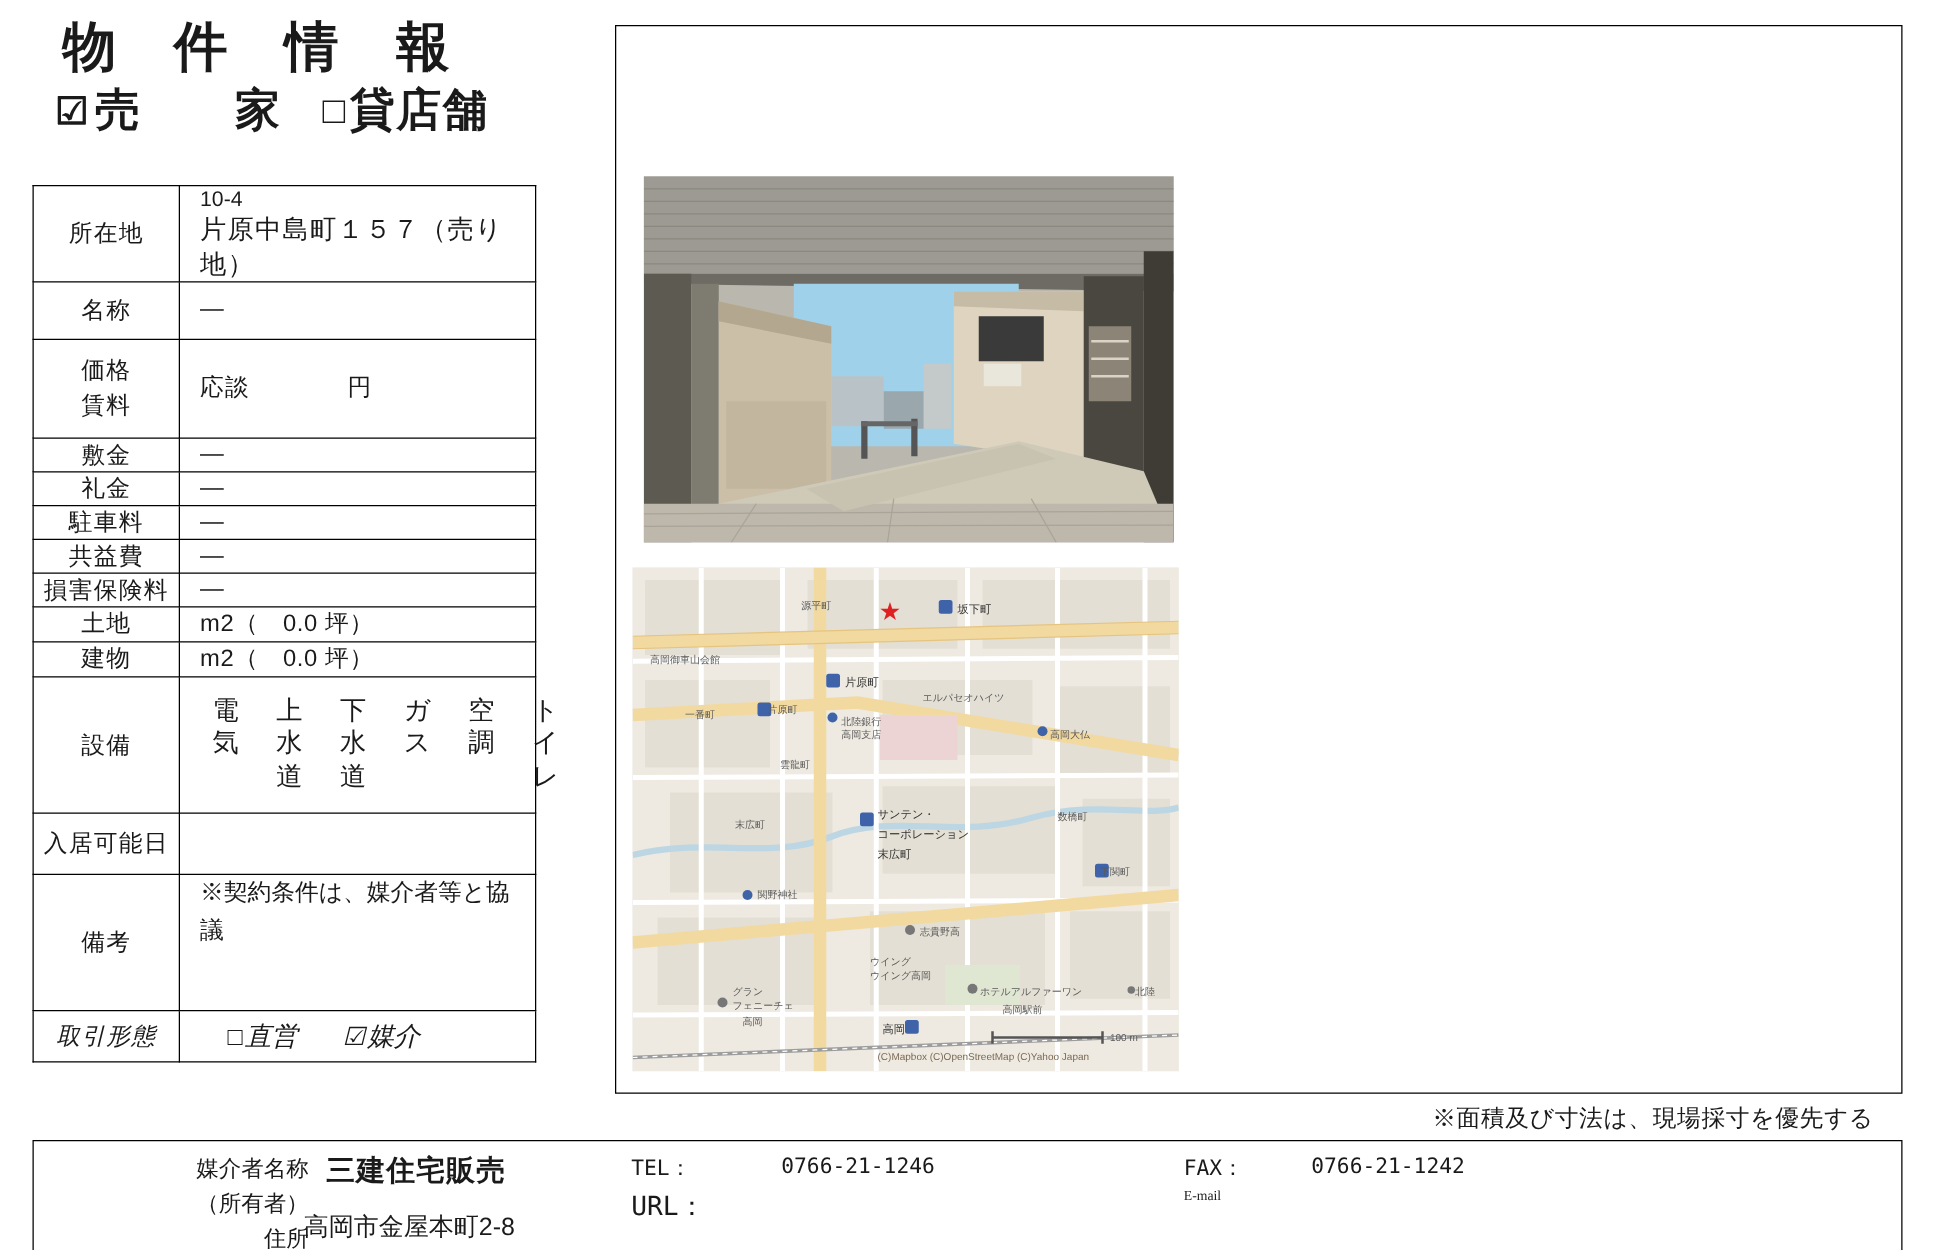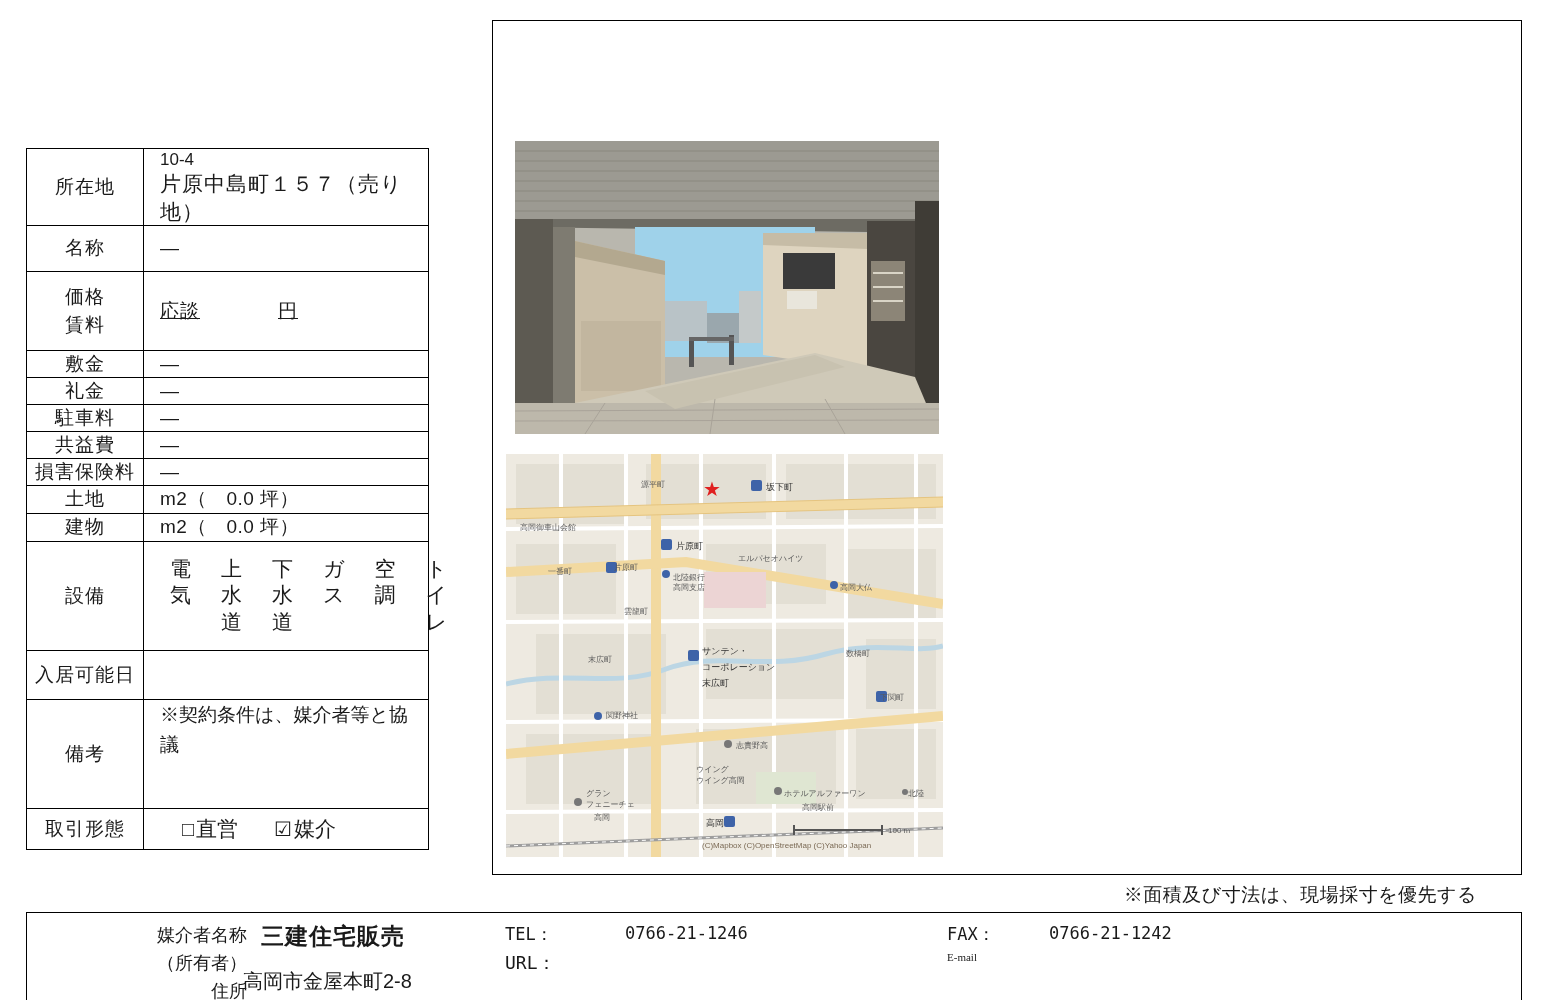--- a/index.html
+++ b/index.html
@@ -118,21 +118,21 @@
   }
   .equip-col span { display: block; }
 
   .note-cell {
     font-size: 19px;
     padding-top: 12px;
     padding-left: 26px;
     line-height: 1.6;
   }
 
-  .deal-row td { height: 40px; }
+  .deal-row td { height: 40px; font-style: italic; }
   .deal-opts {
     display: flex;
     align-items: center;
     font-size: 21px;
     padding-left: 22px;
     white-space: nowrap;
   }
   .deal-opts .opt { margin-right: 36px; }
   .deal-opts .mark { font-size: 20px; margin-right: 2px; }
 
@@ -159,21 +159,21 @@
     position: absolute;
     left: 13px;
     top: 433px;
     width: 437px;
     height: 403px;
     overflow: hidden;
     background: #eae7e0;
   }
   .footnote {
     position: absolute;
-    right: 44px;
+    right: 22px;
     bottom: -34px;
     font-size: 19px;
     letter-spacing: 0.5px;
     white-space: nowrap;
   }
 
   
   .bottom-bar {
     position: absolute;
     left: 26px;
@@ -213,21 +213,21 @@
     left: 478px;
     top: 10px;
     font-family: "DejaVu Sans Mono", monospace;
     font-size: 17px;
   }
   .bb-url-label {
     position: absolute;
     left: 478px;
     top: 38px;
     font-family: "DejaVu Sans Mono", monospace;
-    font-size: 18px;
+    font-size: 21px;
   }
   .bb-tel-value {
     position: absolute;
     left: 598px;
     top: 10px;
     font-family: "DejaVu Sans Mono", monospace;
     font-size: 17px;
   }
   .bb-fax-label {
     position: absolute;
@@ -254,40 +254,49 @@
   
   .mlbl { font-size: 8px; fill: #5a5a5a; font-family: "Liberation Sans", sans-serif; }
   .mlbl-b { font-size: 9px; fill: #333; font-family: "Liberation Sans", sans-serif; }
   .mattr { font-size: 8px; fill: #7b6a55; font-family: "Liberation Sans", sans-serif; }
 </style>
 </head>
 <body>
 
 <div class="page">
 
+  <div class="title-block">
+    <div class="main-title">物 件 情 報</div>
+    <div class="subtitle-row">
+      <span class="chk">☑</span>
+      <span class="sub-sale">売　家</span>
+      <span class="box-mark">□</span>
+      <span class="sub-rent">貸店舗</span>
+    </div>
+  </div>
 
   <table class="info-table">
     <tbody>
         <tr>
       <td class="label">所在地</td>
       <td class="value" style="height:56px;">
         <span class="addr-small">10-4</span>
         <span class="addr-main">片原中島町１５７（売り地）</span>
       </td>
     </tr>
     <tr>
       <td class="label">名称</td>
       <td class="value dash" style="height:45px;">―</td>
     </tr>
     <tr>
       <td class="label two-line">
         <div>価格</div>
         <div>賃料</div>
       </td>
-      <td class="value price-cell" style="height:78px;text-decoration:underline;">
+      <td class="value price-cell" style="height:78px;">
         <span>応談</span><span class="price-yen">円</span>
       </td>
     </tr>
     <tr>
       <td class="label">敷金</td>
       <td class="value dash" style="height:25px;">―</td>
     </tr>
     <tr>
       <td class="label">礼金</td>
       <td class="value dash" style="height:25px;">―</td>

